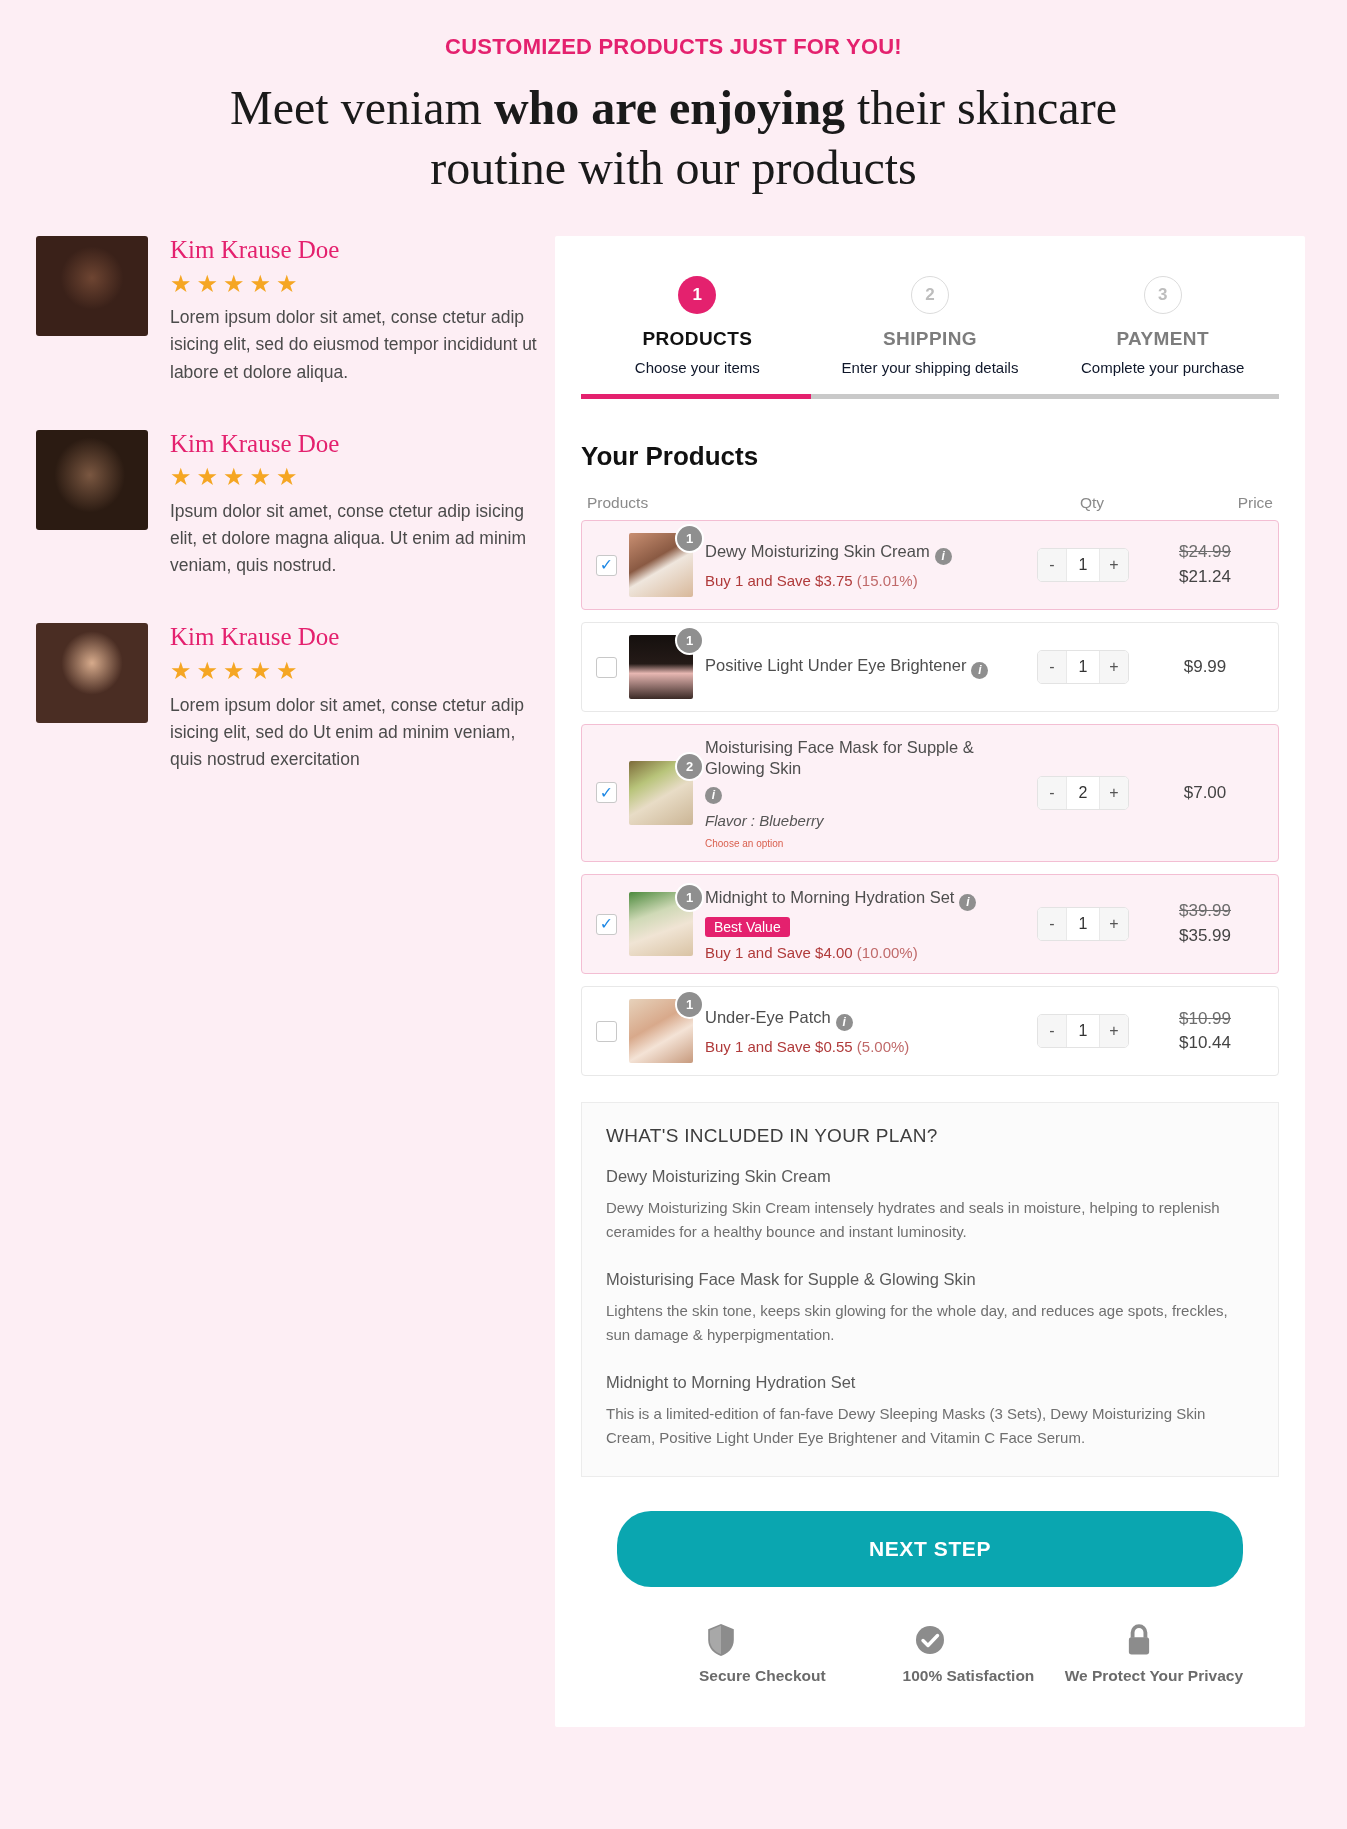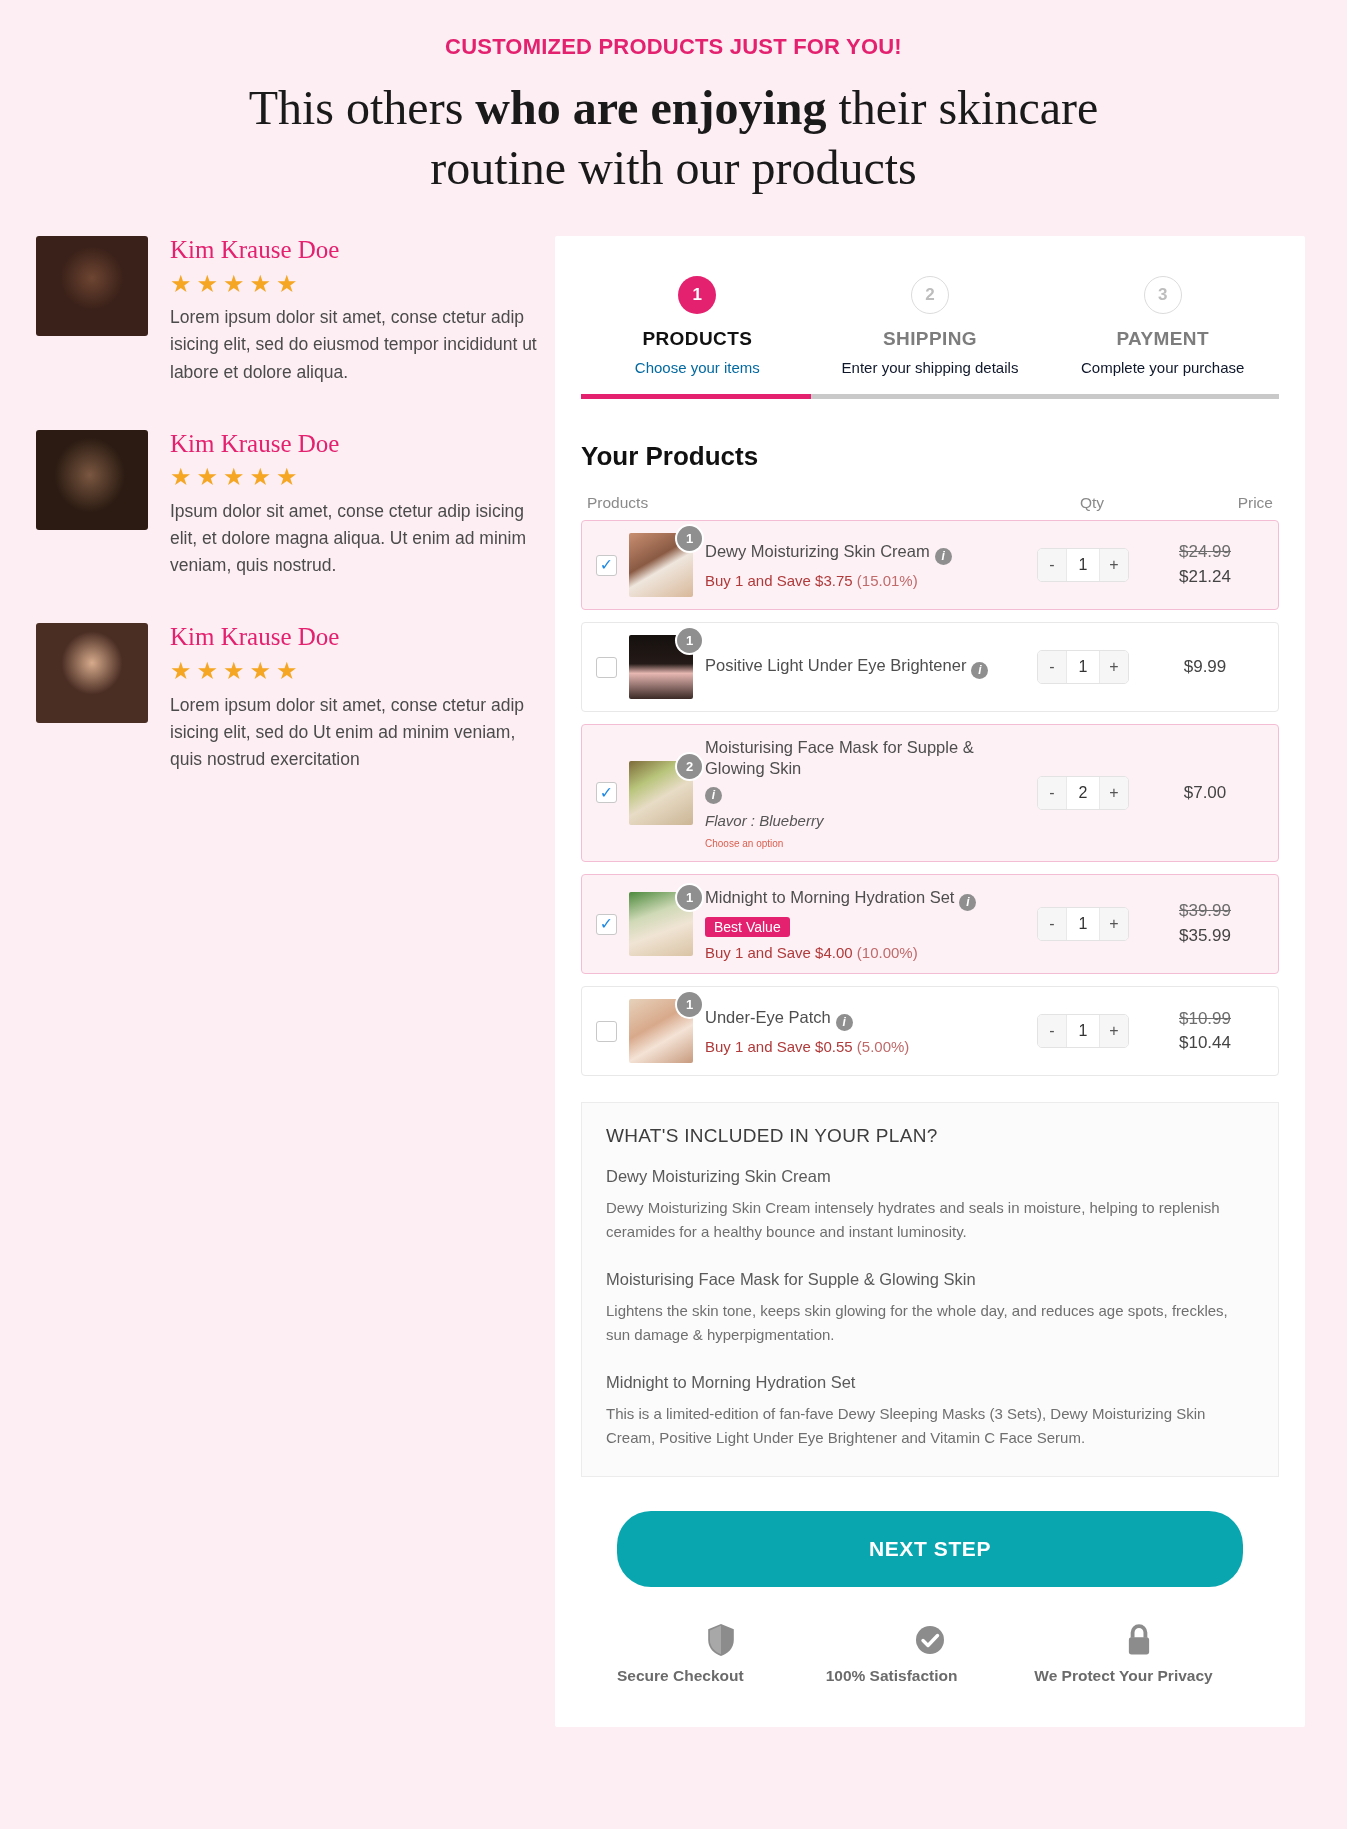--- a/index.html
+++ b/index.html
@@ -87,21 +87,21 @@
     margin:0 auto 14px;
     display:flex; align-items:center; justify-content:center;
     font-size:17px; font-weight:bold;
   }
   .step.active .step-circle { background:#e4216e; color:#fff; }
   .step.idle .step-circle { background:#fff; color:#bdbdbd; border:1.5px solid #dcdcdc; }
   .step-title { font-size:19px; font-weight:bold; letter-spacing:.4px; }
   .step.active .step-title { color:#111; }
   .step.idle .step-title { color:#7d7d7d; }
   .step-sub { font-size:15px; margin-top:9px; }
-  .step.active .step-sub { color:#0369a1; }
+  .step.active .step-sub { color:#0f172a; }
   .step.idle .step-sub { color:#0f172a; }
   .progress { height:5px; background:#c9c9c9; margin-top:18px; display:flex; }
   .progress-fill { width:33.33%; background:#e4216e; }
 
   
   .yp-title { font-size:26px; font-weight:bold; color:#111; margin:42px 0 22px; }
   .tbl-head { display:flex; font-size:15.5px; color:#8a8a8a; padding:0 6px 8px; }
   .th-products { flex:1; }
   .th-qty { width:126px; text-align:center; }
   .th-price { width:118px; text-align:right; }
@@ -185,39 +185,39 @@
   .cta-wrap { padding:0 36px; margin-top:34px; }
   .cta {
     width:100%; height:76px;
     background:#0aa6b0; color:#fff;
     border:0; border-radius:34px;
     font-size:21px; font-weight:bold; letter-spacing:.6px;
     cursor:pointer; font-family:inherit;
   }
 
   .trust { display:flex; margin-top:36px; padding:0 36px; }
-  .trust-item { flex:1; text-align:left; }
+  .trust-item { flex:1; text-align:right; }
   .trust-icon { height:34px; display:flex; align-items:center; justify-content:center; margin-bottom:10px; }
   .trust-label { font-size:15.5px; font-weight:bold; color:#6b6b6b; }
 
   
   .th1 { background:linear-gradient(150deg,#c98f72 0%,#8a5a43 40%,#efe6dd 55%,#d8b89a 100%); }
   .th2 { background:linear-gradient(180deg,#15100e 0%,#241a17 45%,#e7b7b2 60%,#3a2a26 100%); }
   .th3 { background:linear-gradient(150deg,#7d6b3a 0%,#b8c47a 30%,#e8dcc6 55%,#cbb595 100%); }
   .th4 { background:linear-gradient(160deg,#4c8a3d 0%,#cfd9b6 35%,#f0e4d4 60%,#d9c3a4 100%); }
   .th5 { background:linear-gradient(150deg,#e7d2bb 0%,#d8a98b 40%,#f4e3d6 62%,#c79a7d 100%); }
 </style>
 </head>
 <body>
 
 <div class="page">
 
   <div class="eyebrow">CUSTOMIZED PRODUCTS JUST FOR YOU!</div>
 
-  <h1 class="headline"><span>This others </span><b>who are enjoying</b><span> their skincare routine with our products</span></h1>
+  <h1 class="headline"><span>Meet veniam </span><b>who are enjoying</b><span> their skincare routine with our products</span></h1>
 
   <div class="content">
 
     <div class="left-col">
 
       <div class="testimonial">
         <div class="t-avatar av1"></div>
         <div class="t-body">
           <div class="t-name">Kim Krause Doe</div>
           <div class="t-stars">★★★★★</div>

